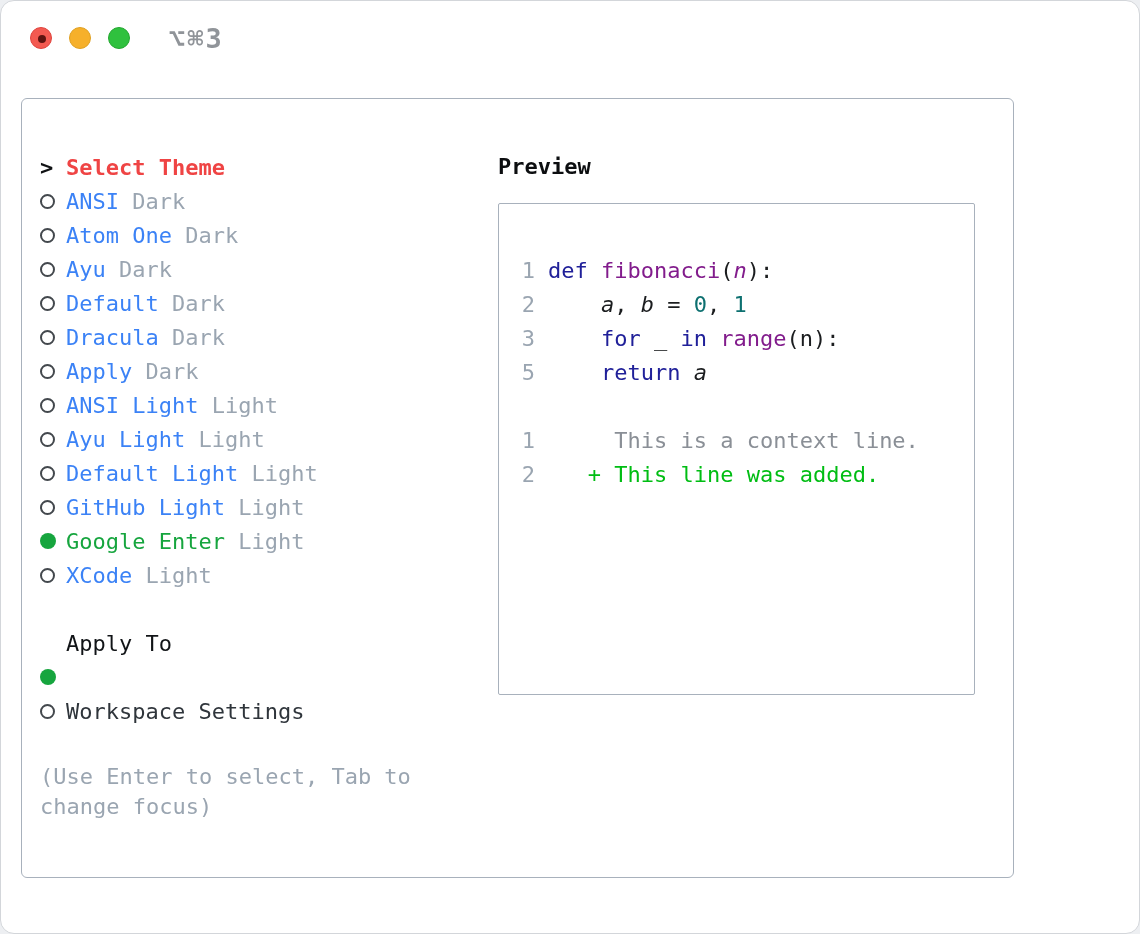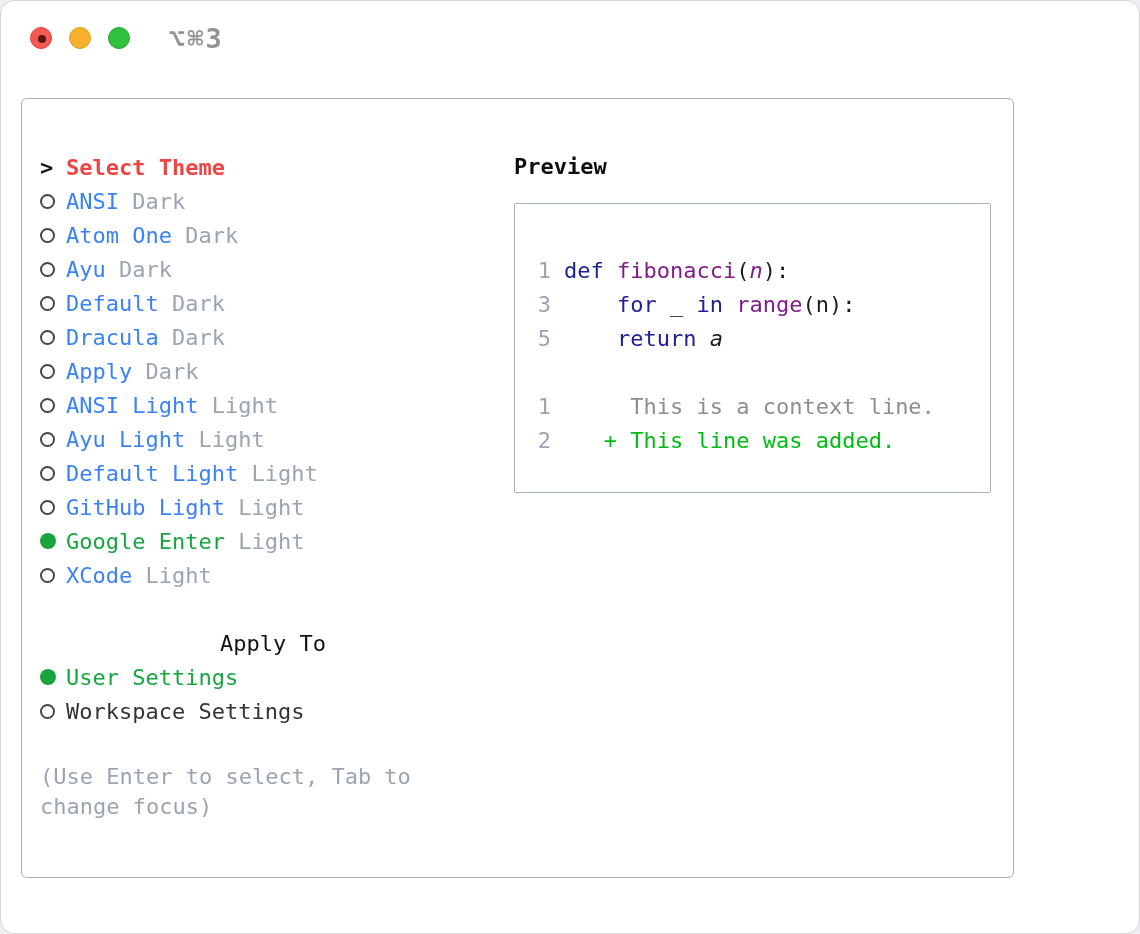--- a/index.html
+++ b/index.html
@@ -39,32 +39,32 @@
   .radio.selected { border:0; background:var(--accent_green,#16a53e); width:16px; height:16px; }
   .indicator { font-weight:bold; color:#101214; }
 
   
   .left { position:absolute; left:18px; top:51px; width:440px; font-size:22px; color:#2f353b; }
   .header-label { font-weight:bold; color:#ef4444; }
   .theme-name { color:#3b82f6; }
   .theme-item.selected .theme-name { color:var(--accent_green,#16a53e); }
   .theme-tag { color:var(--muted,#9aa5b1); }
   .apply-gap { height:34px; }
-  .apply-header { color:#111417;justify-content:center; }
+  .apply-header { color:#111417; }
   .apply-item.selected .apply-name { color:var(--accent_green,#16a53e); }
   .help {
     margin-top:34px; max-width:402px; color:var(--muted,#9aa5b1);
     font-size:22px; line-height:30px;
   }
 
   
-  .right { position:absolute; left:492px; top:51px; width:480px; }
+  .right { position:absolute; left:476px; top:51px; width:480px; }
   .preview-label { font-size:22px; font-weight:bold; color:#0c0e10; height:34px; line-height:34px; }
   .preview-box {
-    margin-top:19px; width:477px; height:290px;
+    margin-top:19px; width:477px; height:492px;
     border:1.5px solid var(--border,#a8b1bc); border-radius:2px;
     padding:50px 10px 0 22px; font-size:22px; background:#fff; overflow:hidden;
   }
   .code-line { height:34px; line-height:34px; white-space:pre; }
   .lineno {
     display:inline-block; width:14px; text-align:right;
     margin-right:13px; color:var(--muted,#9aa5b1);
   }
   .spacer { height:34px; }
   .tok-kw    { color:var(--kw,#202099); }
@@ -114,32 +114,33 @@
           <div class="row theme-item"><span class="bullet-slot"><span class="radio"></span></span><span class="theme-name">XCode </span><span class="theme-tag">Light</span></div>
         </div>
 
       <div class="apply-gap"></div>
       <div class="row apply-header">
         <span class="bullet-slot"></span>
         <span>Apply To</span>
       </div>
 
       <div id="apply-list">
-          <div class="row apply-item selected"><span class="bullet-slot"><span class="radio selected"></span></span><span class="apply-name">User Settings</span></div>
+          <div class="row apply-item selected"><span class="bullet-slot"><span class="radio selected"></span></span></div>
           <div class="row apply-item"><span class="bullet-slot"><span class="radio"></span></span><span class="apply-name">Workspace Settings</span></div>
         </div>
 
       <div class="help">(Use Enter to select, Tab to change focus)</div>
     </div>
 
     <div class="right">
       <div class="preview-label">Preview</div>
       <div class="preview-box">
         <div id="code-lines">
             <div class="code-line"><span class="lineno">1</span><span class="tok-kw">def</span><span class="tok-plain"> </span><span class="tok-fn">fibonacci</span><span class="tok-plain">(</span><span class="tok-param">n</span><span class="tok-plain">):</span></div>
+            <div class="code-line"><span class="lineno">2</span><span class="tok-plain">    </span><span class="tok-var">a</span><span class="tok-plain">, </span><span class="tok-var">b</span><span class="tok-plain"> = </span><span class="tok-lit">0</span><span class="tok-plain">, </span><span class="tok-lit">1</span></div>
             <div class="code-line"><span class="lineno">3</span><span class="tok-plain">    </span><span class="tok-kw">for</span><span class="tok-plain"> </span><span class="tok-var">_</span><span class="tok-plain"> </span><span class="tok-kw">in</span><span class="tok-plain"> </span><span class="tok-fn">range</span><span class="tok-plain">(n):</span></div>
             <div class="code-line"><span class="lineno">5</span><span class="tok-plain">    </span><span class="tok-kw">return</span><span class="tok-plain"> </span><span class="tok-var">a</span></div>
           </div>
         <div class="spacer"></div>
         <div id="diff-lines">
             <div class="code-line diff-context"><span class="lineno">1</span><span>     This is a context line.</span></div>
             <div class="code-line diff-added"><span class="lineno">2</span><span>   + This line was added.</span></div>
           </div>
       </div>
     </div>

